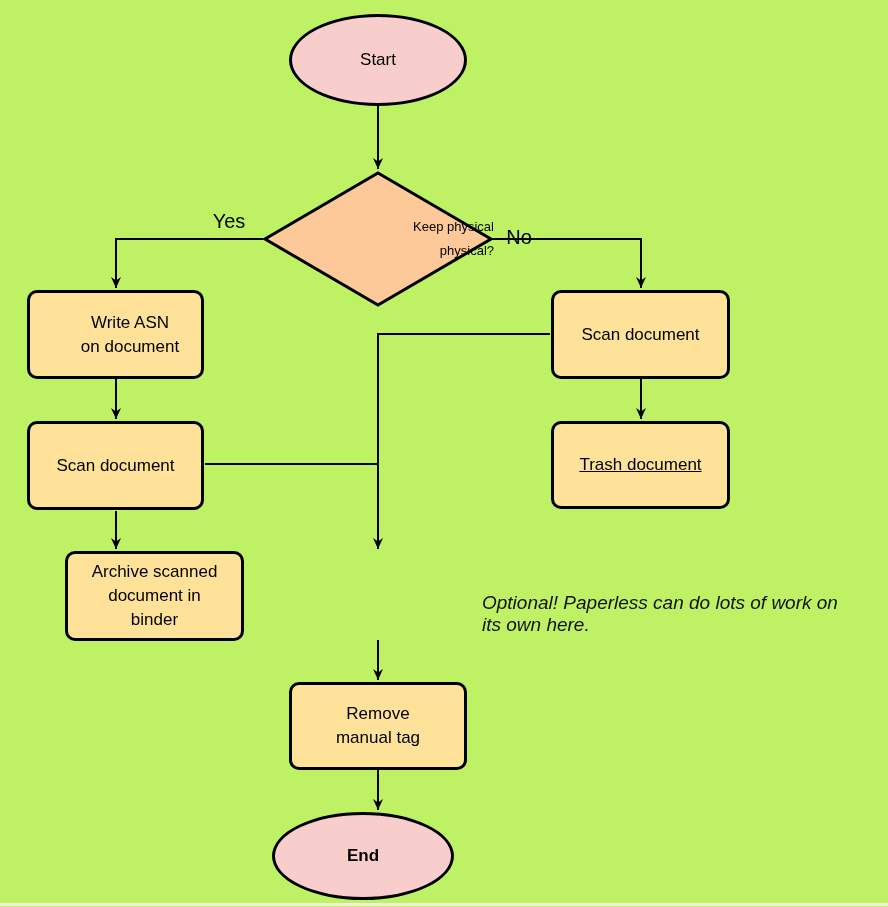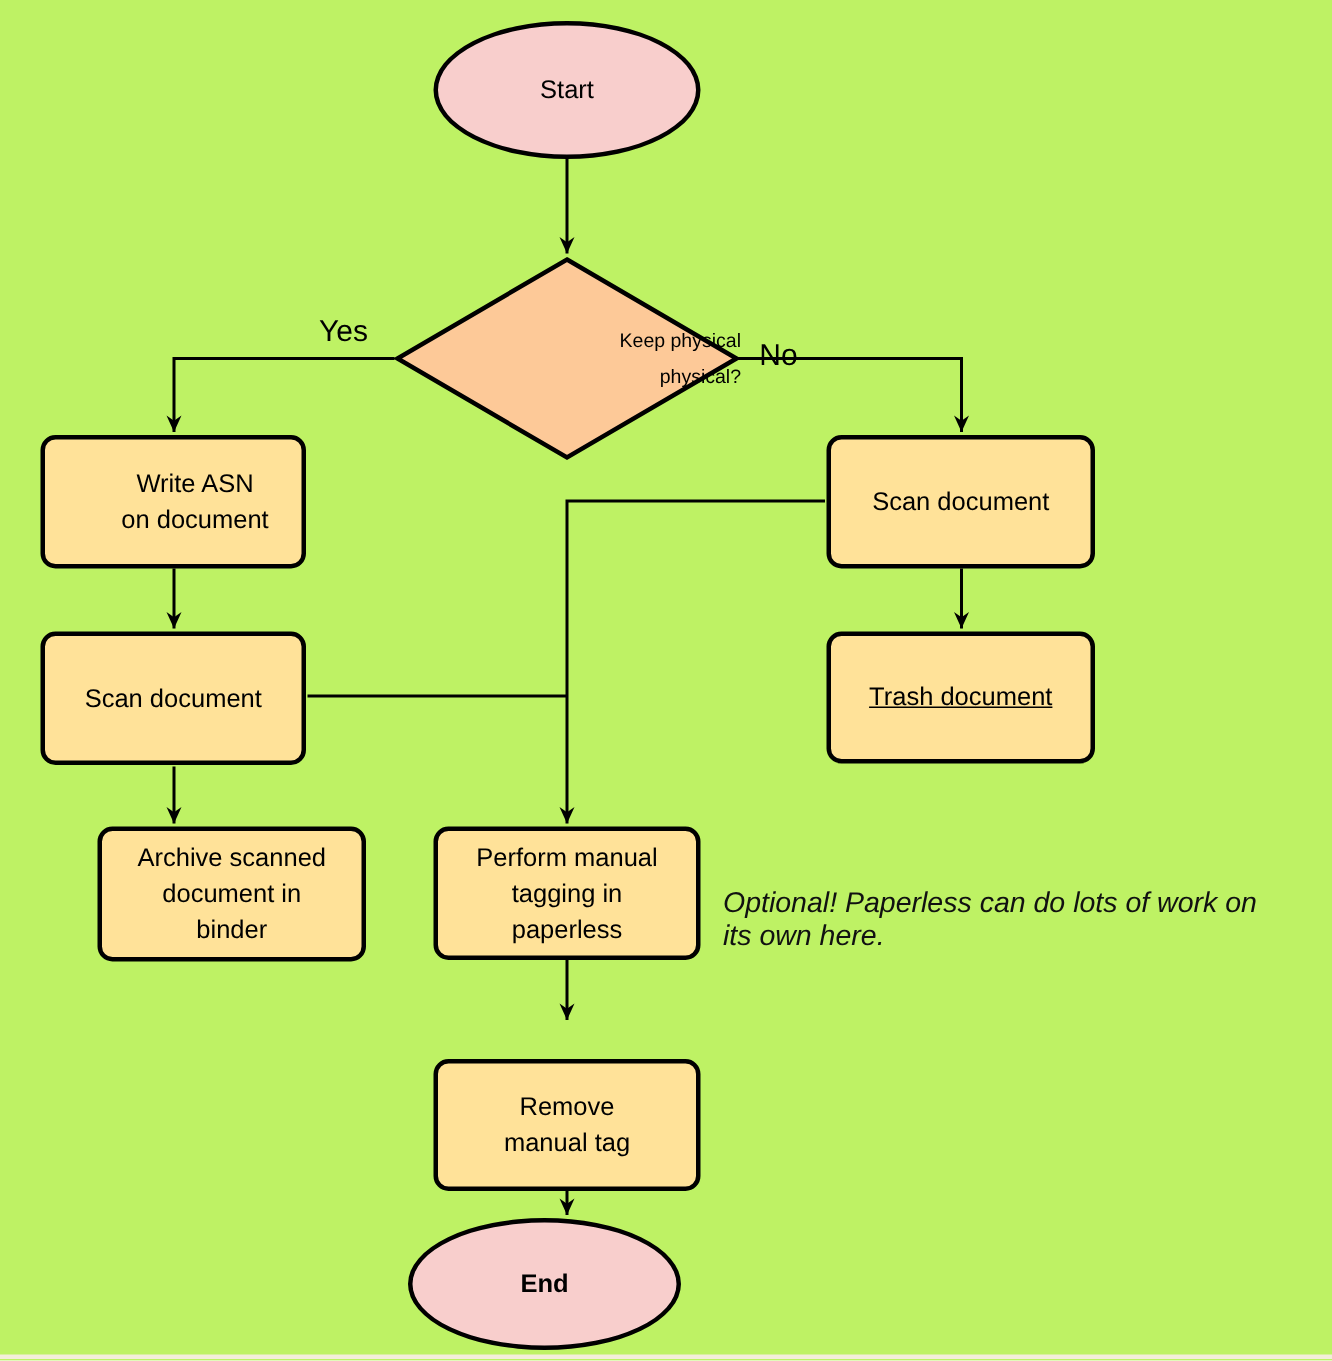--- a/index.html
+++ b/index.html
@@ -141,32 +141,27 @@
   </div>
 
   <div class="node process" style="left:551px; top:290px; width:179px; height:89px;">
     <div>Scan document</div>
   </div>
 
   <div class="node process" style="left:551px; top:421px; width:179px; height:88px;text-decoration:underline;">
     <div>Trash document</div>
   </div>
 
-  <div class="node process" style="left:289px; top:551px; width:178px; height:89px;">
-    <div>Perform manual</div>
-    <div>tagging in</div>
-    <div>paperless</div>
-  </div>
 
   <div class="annotation" style="left:482px; top:592px; width:410px;">
     <div>Optional! Paperless can do lots of work on</div>
     <div>its own here.</div>
   </div>
 
-  <div class="node process" style="left:289px; top:682px; width:178px; height:88px;margin-top:24px;">
+  <div class="node process" style="left:289px; top:682px; width:178px; height:88px;">
     <div>Remove</div>
     <div>manual tag</div>
   </div>
 
   <div class="node terminal" style="left:272px; top:812px; width:182px; height:88px;font-weight:bold;">
     <div>End</div>
   </div>
 
   <div class="bottom-strip" style="top:903px; height:3px;"></div>
 

